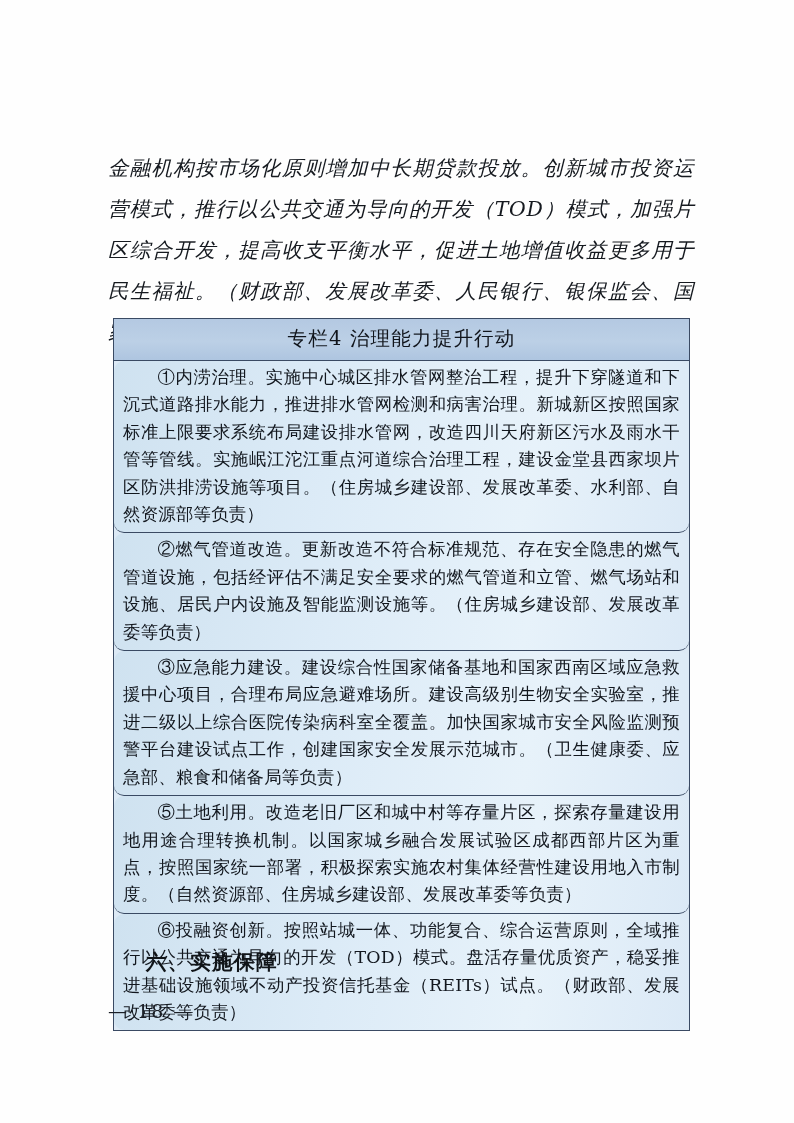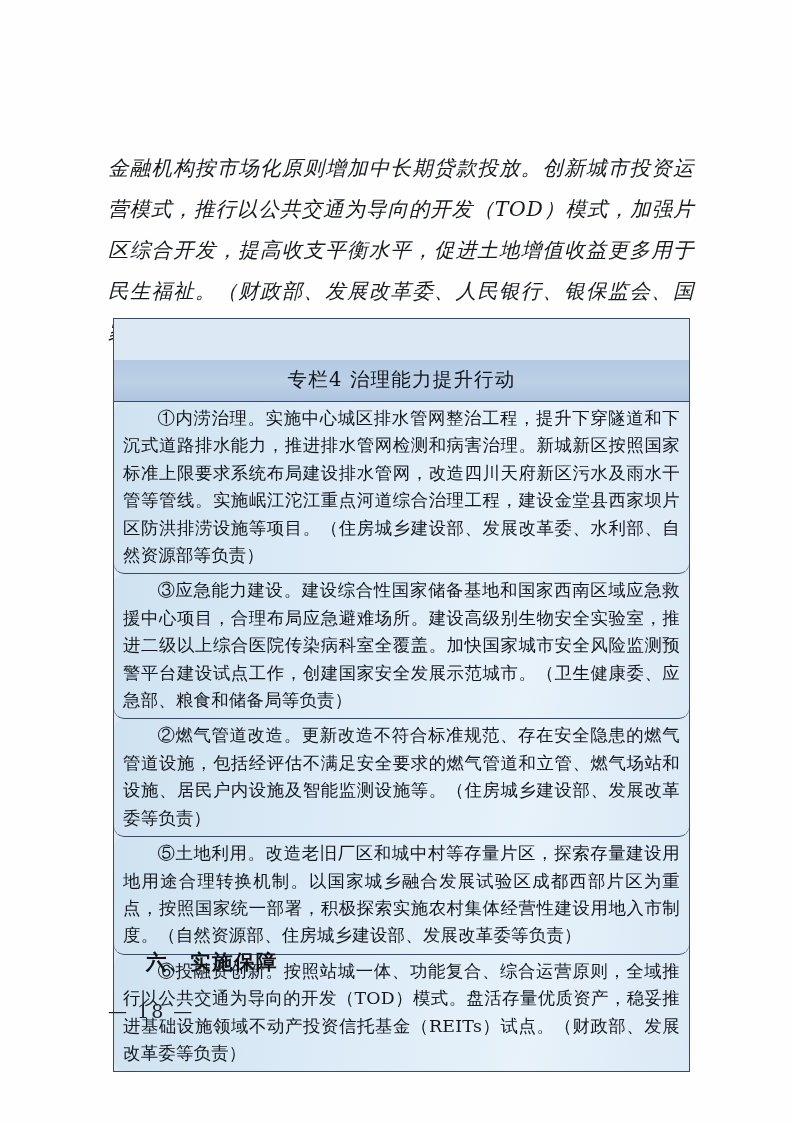--- a/index.html
+++ b/index.html
@@ -62,21 +62,20 @@
   }
   .box-header {
     border-bottom: 1.3px solid #3a4a63;
     background: linear-gradient(180deg, #b4c9e2 0%, #bcd0e6 55%, #aec5e0 100%);
     text-align: center;
     font-size: 19.5px;
     line-height: 34px;
     padding: 3px 0 4px 0;
     letter-spacing: 1.2px;
     color: #11151c;
-    margin-top: 41px;
   }
   .cell {
     font-size: 17.4px;
     line-height: 27.4px;
     padding: 3px 9px 4px 9px;
     text-align: justify;
     text-justify: inter-character;
     letter-spacing: 0.25px;
     color: #12171e;
   }
@@ -120,25 +119,25 @@
 
   <div class="box-table">
 
     <div class="box-header">专栏4  治理能力提升行动</div>
 
     <div class="row">
       <div class="cell"><span class="indent"></span><span>①内涝治理。实施中心城区排水管网整治工程，提升下穿隧道和下沉式道路排水能力，推进排水管网检测和病害治理。新城新区按照国家标准上限要求系统布局建设排水管网，改造四川天府新区污水及雨水干管等管线。实施岷江沱江重点河道综合治理工程，建设金堂县西家坝片区防洪排涝设施等项目。（住房城乡建设部、发展改革委、水利部、自然资源部等负责）</span></div>
     </div>
 
     <div class="row">
-      <div class="cell"><span class="indent"></span><span>③应急能力建设。建设综合性国家储备基地和国家西南区域应急救援中心项目，合理布局应急避难场所。建设高级别生物安全实验室，推进二级以上综合医院传染病科室全覆盖。加快国家城市安全风险监测预警平台建设试点工作，创建国家安全发展示范城市。（卫生健康委、应急部、粮食和储备局等负责）</span></div>
+      <div class="cell"><span class="indent"></span><span>②燃气管道改造。更新改造不符合标准规范、存在安全隐患的燃气管道设施，包括经评估不满足安全要求的燃气管道和立管、燃气场站和设施、居民户内设施及智能监测设施等。（住房城乡建设部、发展改革委等负责）</span></div>
     </div>
 
     <div class="row">
-      <div class="cell"><span class="indent"></span><span>②燃气管道改造。更新改造不符合标准规范、存在安全隐患的燃气管道设施，包括经评估不满足安全要求的燃气管道和立管、燃气场站和设施、居民户内设施及智能监测设施等。（住房城乡建设部、发展改革委等负责）</span></div>
+      <div class="cell"><span class="indent"></span><span>③应急能力建设。建设综合性国家储备基地和国家西南区域应急救援中心项目，合理布局应急避难场所。建设高级别生物安全实验室，推进二级以上综合医院传染病科室全覆盖。加快国家城市安全风险监测预警平台建设试点工作，创建国家安全发展示范城市。（卫生健康委、应急部、粮食和储备局等负责）</span></div>
     </div>
 
 
     <div class="row">
       <div class="cell"><span class="indent"></span><span>⑤土地利用。改造老旧厂区和城中村等存量片区，探索存量建设用地用途合理转换机制。以国家城乡融合发展试验区成都西部片区为重点，按照国家统一部署，积极探索实施农村集体经营性建设用地入市制度。（自然资源部、住房城乡建设部、发展改革委等负责）</span></div>
     </div>
 
     <div class="row">
       <div class="cell"><span class="indent"></span><span>⑥投融资创新。按照站城一体、功能复合、综合运营原则，全域推行以公共交通为导向的开发（TOD）模式。盘活存量优质资产，稳妥推进基础设施领域不动产投资信托基金（REITs）试点。（财政部、发展改革委等负责）</span></div>
     </div>

